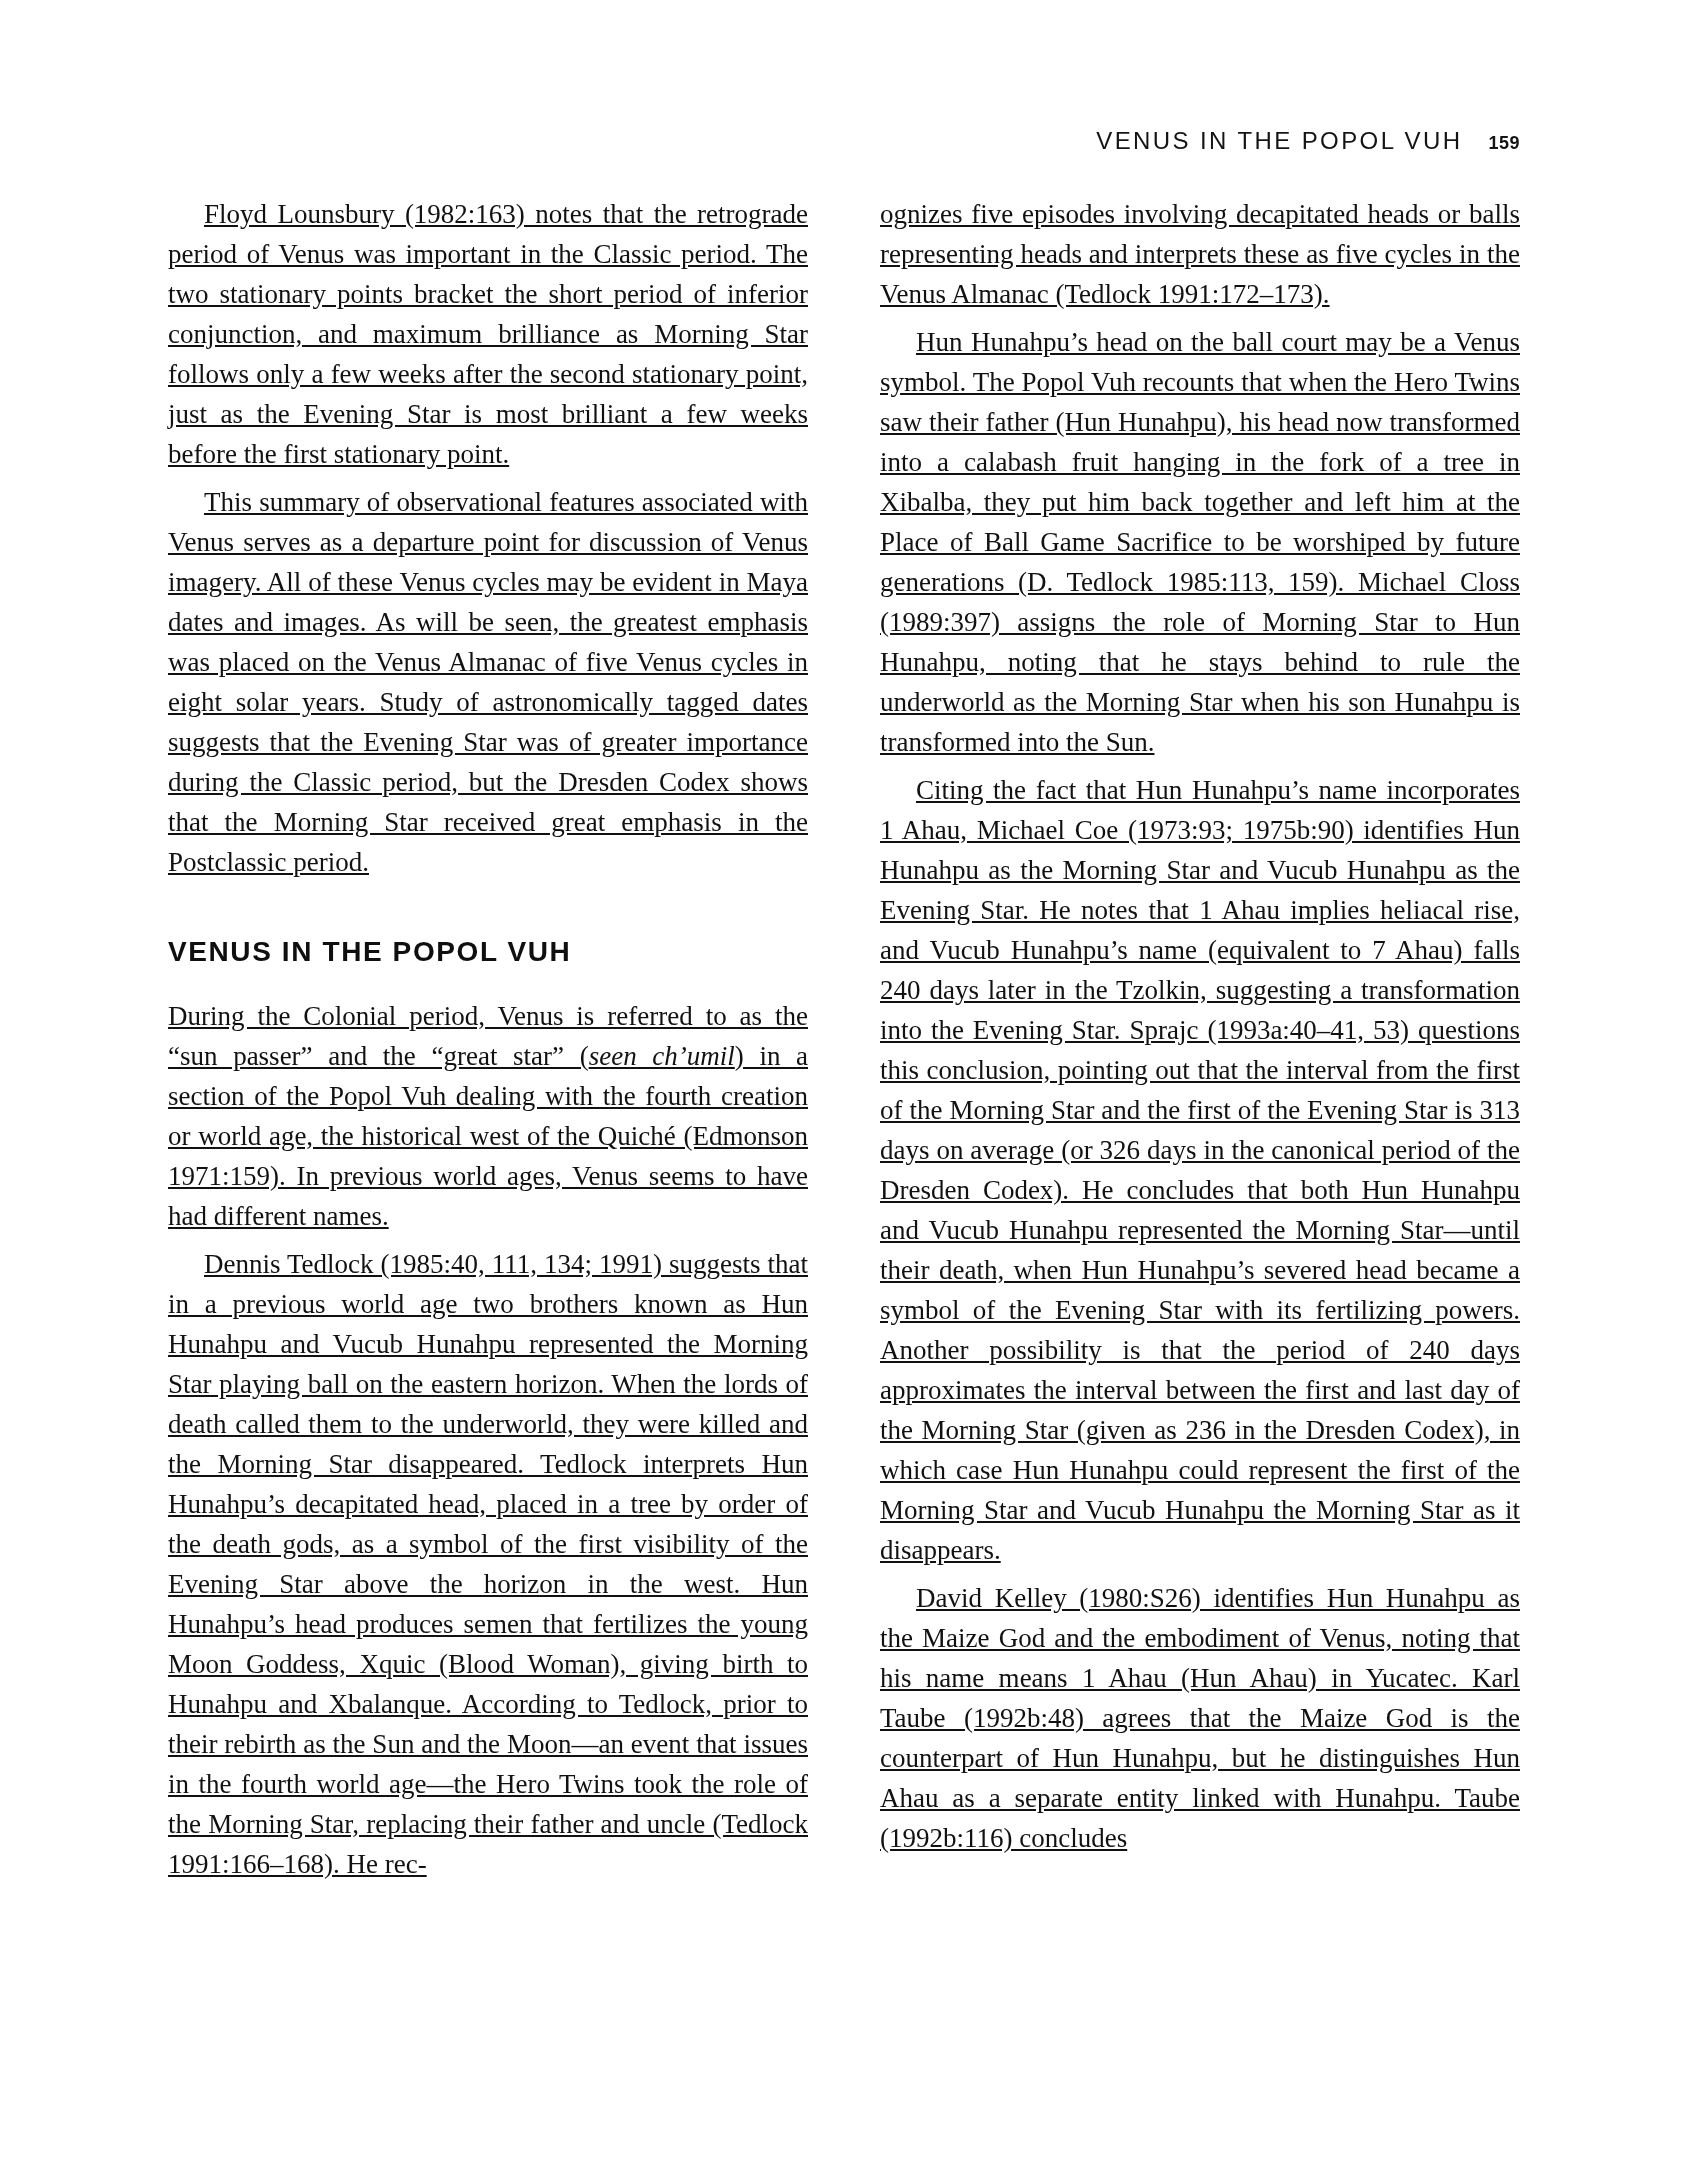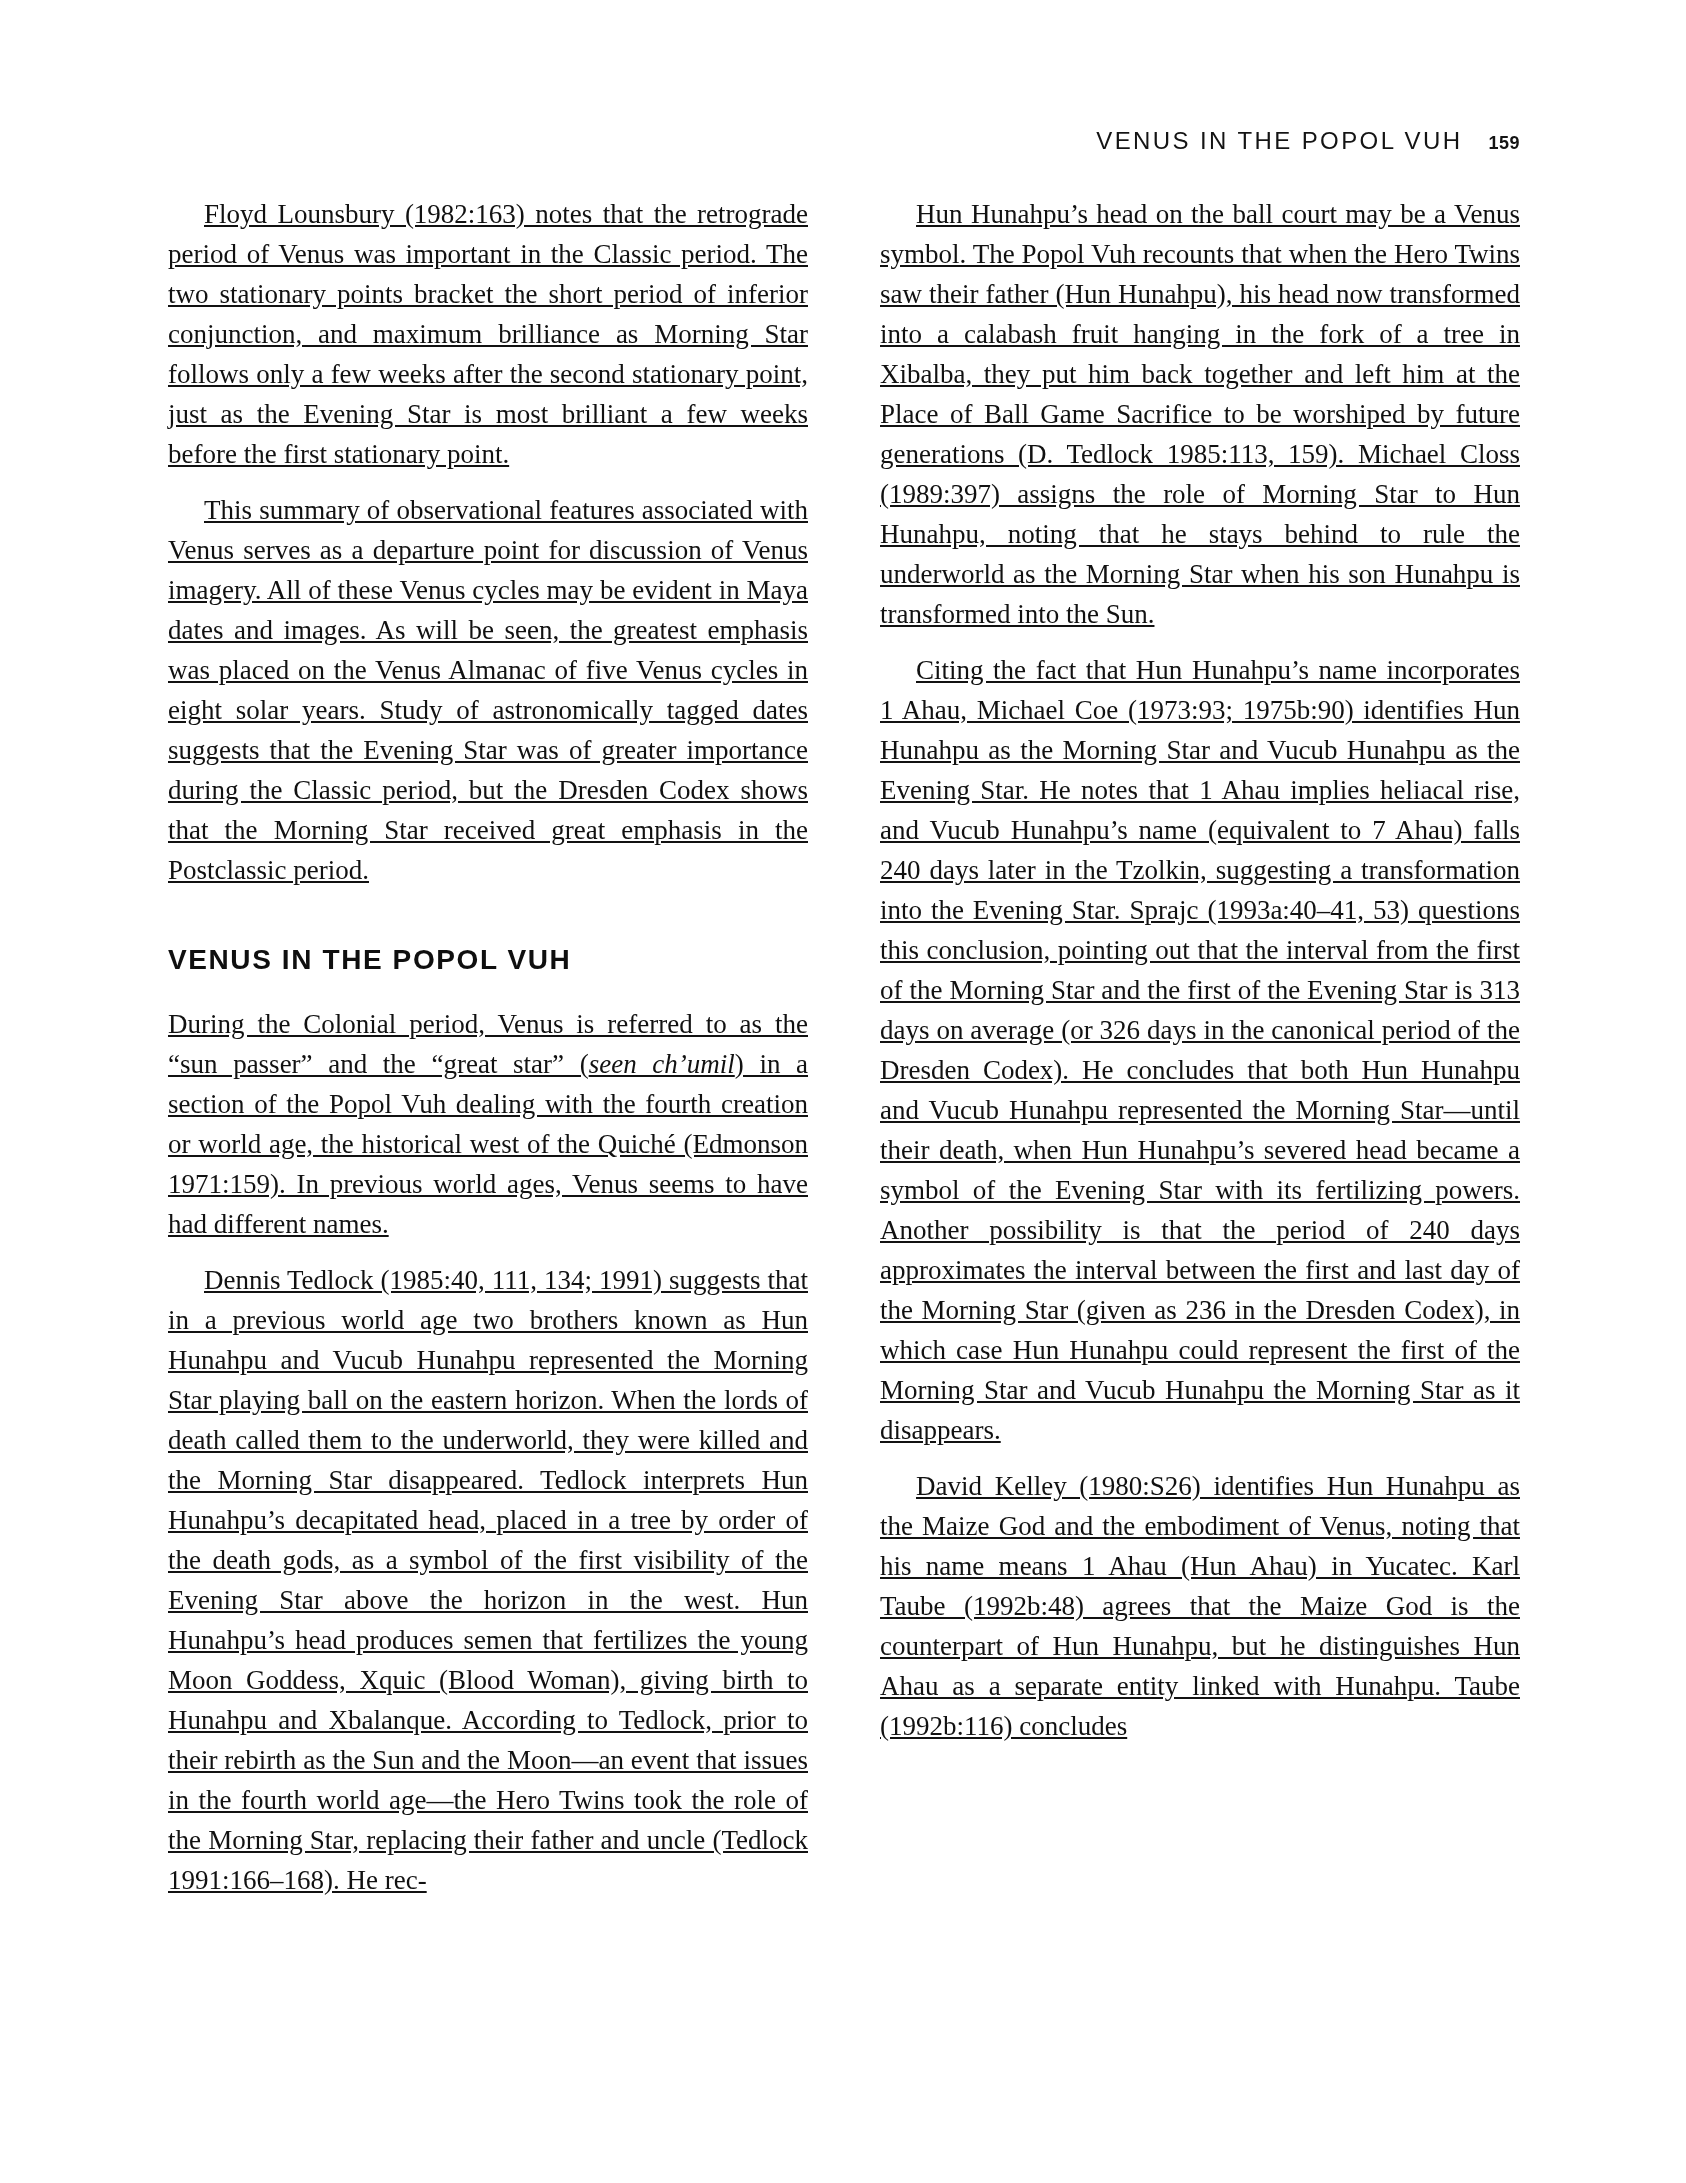--- a/index.html
+++ b/index.html
@@ -75,21 +75,21 @@
     -webkit-hyphens: none;
     hyphens: none;
     color: #111111;
     text-indent: 0;
     text-decoration: underline;
   }
   p.para.indent {
     text-indent: 36px;
   }
   p.para + p.para {
-    margin-top: 16px;
+    margin-top: 8px;
   }
 
   h2.section-heading {
     font-family: "Liberation Sans", "DejaVu Sans", sans-serif;
     font-size: 28px;
     font-weight: 600;
     letter-spacing: 1.6px;
     text-transform: uppercase;
     margin: 53px 0 27px 0;
     color: #0f0f0f;
@@ -115,20 +115,21 @@
       <p class="para indent">This summary of observational features associated with Venus serves as a departure point for discussion of Venus imagery. All of these Venus cycles may be evident in Maya dates and images. As will be seen, the greatest emphasis was placed on the Venus Almanac of five Venus cycles in eight solar years. Study of astronomically tagged dates suggests that the Evening Star was of greater importance during the Classic period, but the Dresden Codex shows that the Morning Star received great emphasis in the Postclassic period.</p>
 
       <h2 class="section-heading">VENUS IN THE POPOL VUH</h2>
 
       <p class="para"><span>During the Colonial period, Venus is referred to as the “sun passer” and the “great star” (</span><span class="ital">seen ch’umil</span><span>) in a section of the Popol Vuh dealing with the fourth creation or world age, the historical west of the Quiché (Edmonson 1971:159). In previous world ages, Venus seems to have had different names.</span></p>
 
       <p class="para indent">Dennis Tedlock (1985:40, 111, 134; 1991) suggests that in a previous world age two brothers known as Hun Hunahpu and Vucub Hunahpu represented the Morning Star playing ball on the eastern horizon. When the lords of death called them to the underworld, they were killed and the Morning Star disappeared. Tedlock interprets Hun Hunahpu’s decapitated head, placed in a tree by order of the death gods, as a symbol of the first visibility of the Evening Star above the horizon in the west. Hun Hunahpu’s head produces semen that fertilizes the young Moon Goddess, Xquic (Blood Woman), giving birth to Hunahpu and Xbalanque. According to Tedlock, prior to their rebirth as the Sun and the Moon—an event that issues in the fourth world age—the Hero Twins took the role of the Morning Star, replacing their father and uncle (Tedlock 1991:166–168). He rec-</p>
     </div>
 
     <div class="column">
+      <p class="para">ognizes five episodes involving decapitated heads or balls representing heads and interprets these as five cycles in the Venus Almanac (Tedlock 1991:172–173).</p>
       <p class="para indent">Hun Hunahpu’s head on the ball court may be a Venus symbol. The Popol Vuh recounts that when the Hero Twins saw their father (Hun Hunahpu), his head now transformed into a calabash fruit hanging in the fork of a tree in Xibalba, they put him back together and left him at the Place of Ball Game Sacrifice to be worshiped by future generations (D. Tedlock 1985:113, 159). Michael Closs (1989:397) assigns the role of Morning Star to Hun Hunahpu, noting that he stays behind to rule the underworld as the Morning Star when his son Hunahpu is transformed into the Sun.</p>
       <p class="para indent">Citing the fact that Hun Hunahpu’s name incorporates 1 Ahau, Michael Coe (1973:93; 1975b:90) identifies Hun Hunahpu as the Morning Star and Vucub Hunahpu as the Evening Star. He notes that 1 Ahau implies heliacal rise, and Vucub Hunahpu’s name (equivalent to 7 Ahau) falls 240 days later in the Tzolkin, suggesting a transformation into the Evening Star. Sprajc (1993a:40–41, 53) questions this conclusion, pointing out that the interval from the first of the Morning Star and the first of the Evening Star is 313 days on average (or 326 days in the canonical period of the Dresden Codex). He concludes that both Hun Hunahpu and Vucub Hunahpu represented the Morning Star—until their death, when Hun Hunahpu’s severed head became a symbol of the Evening Star with its fertilizing powers. Another possibility is that the period of 240 days approximates the interval between the first and last day of the Morning Star (given as 236 in the Dresden Codex), in which case Hun Hunahpu could represent the first of the Morning Star and Vucub Hunahpu the Morning Star as it disappears.</p>
       <p class="para indent">David Kelley (1980:S26) identifies Hun Hunahpu as the Maize God and the embodiment of Venus, noting that his name means 1 Ahau (Hun Ahau) in Yucatec. Karl Taube (1992b:48) agrees that the Maize God is the counterpart of Hun Hunahpu, but he distinguishes Hun Ahau as a separate entity linked with Hunahpu. Taube (1992b:116) concludes</p>
     </div>
 
   </div>
 </div>
 
 
 </body></html>

